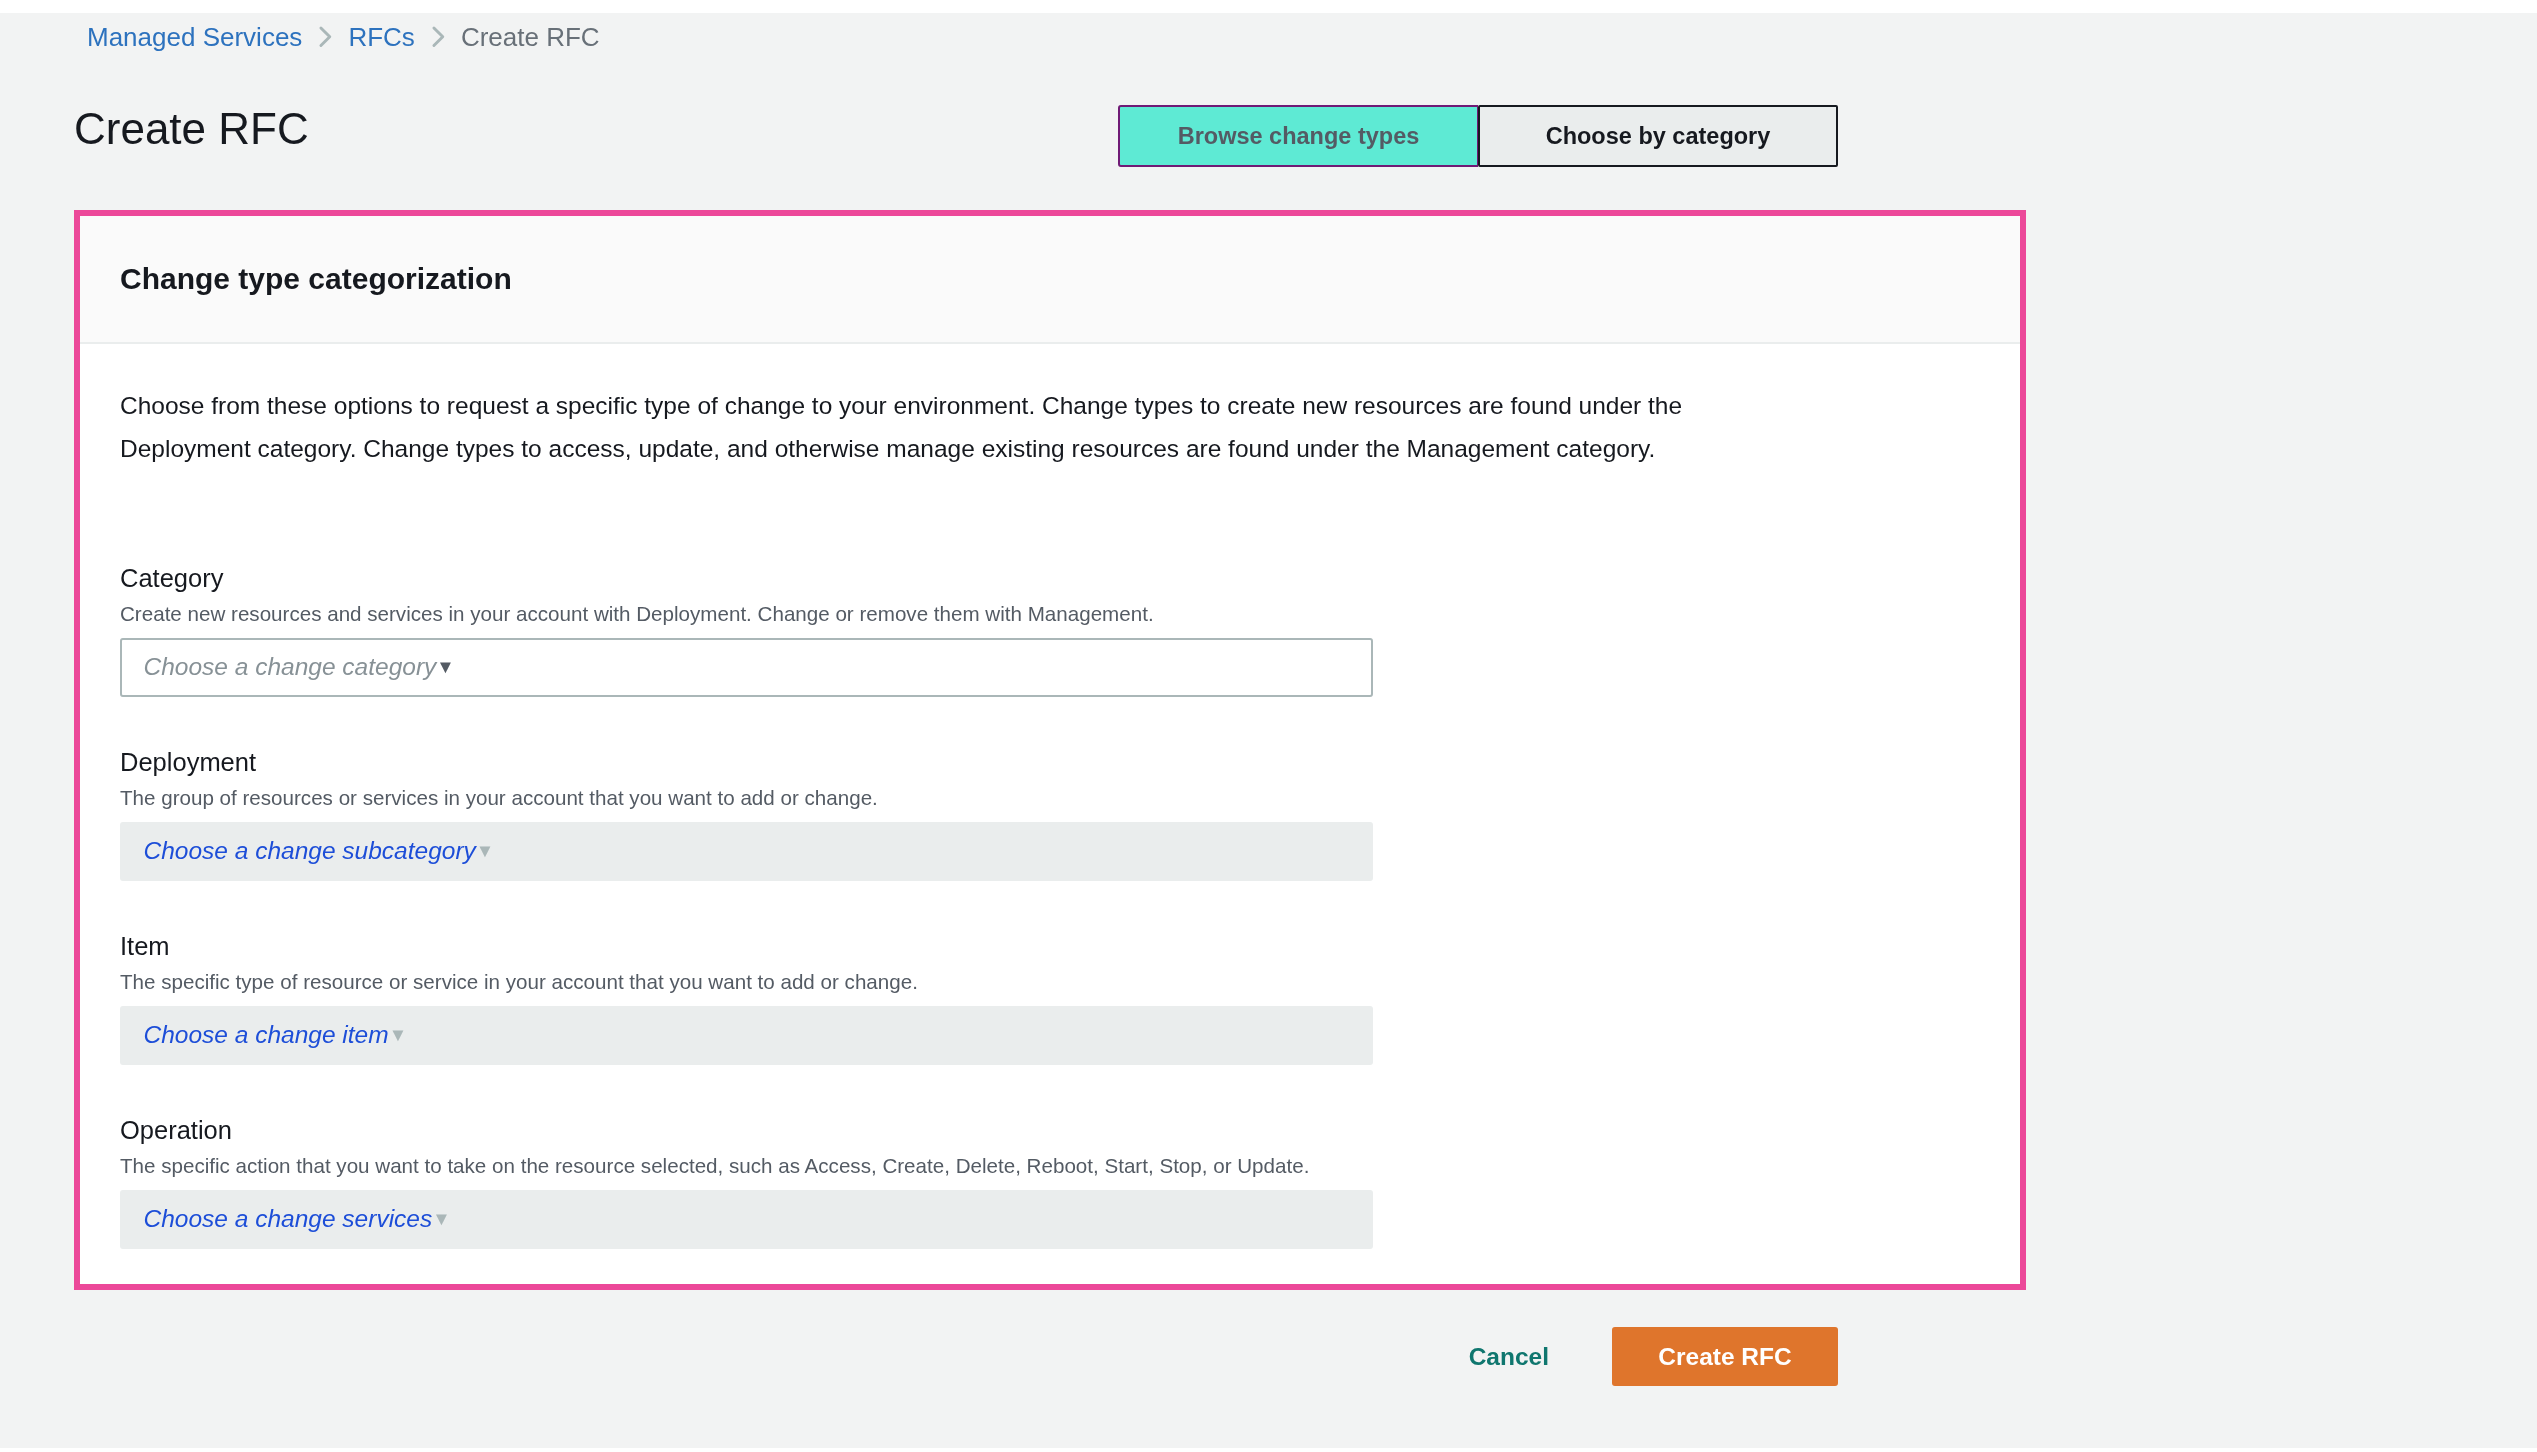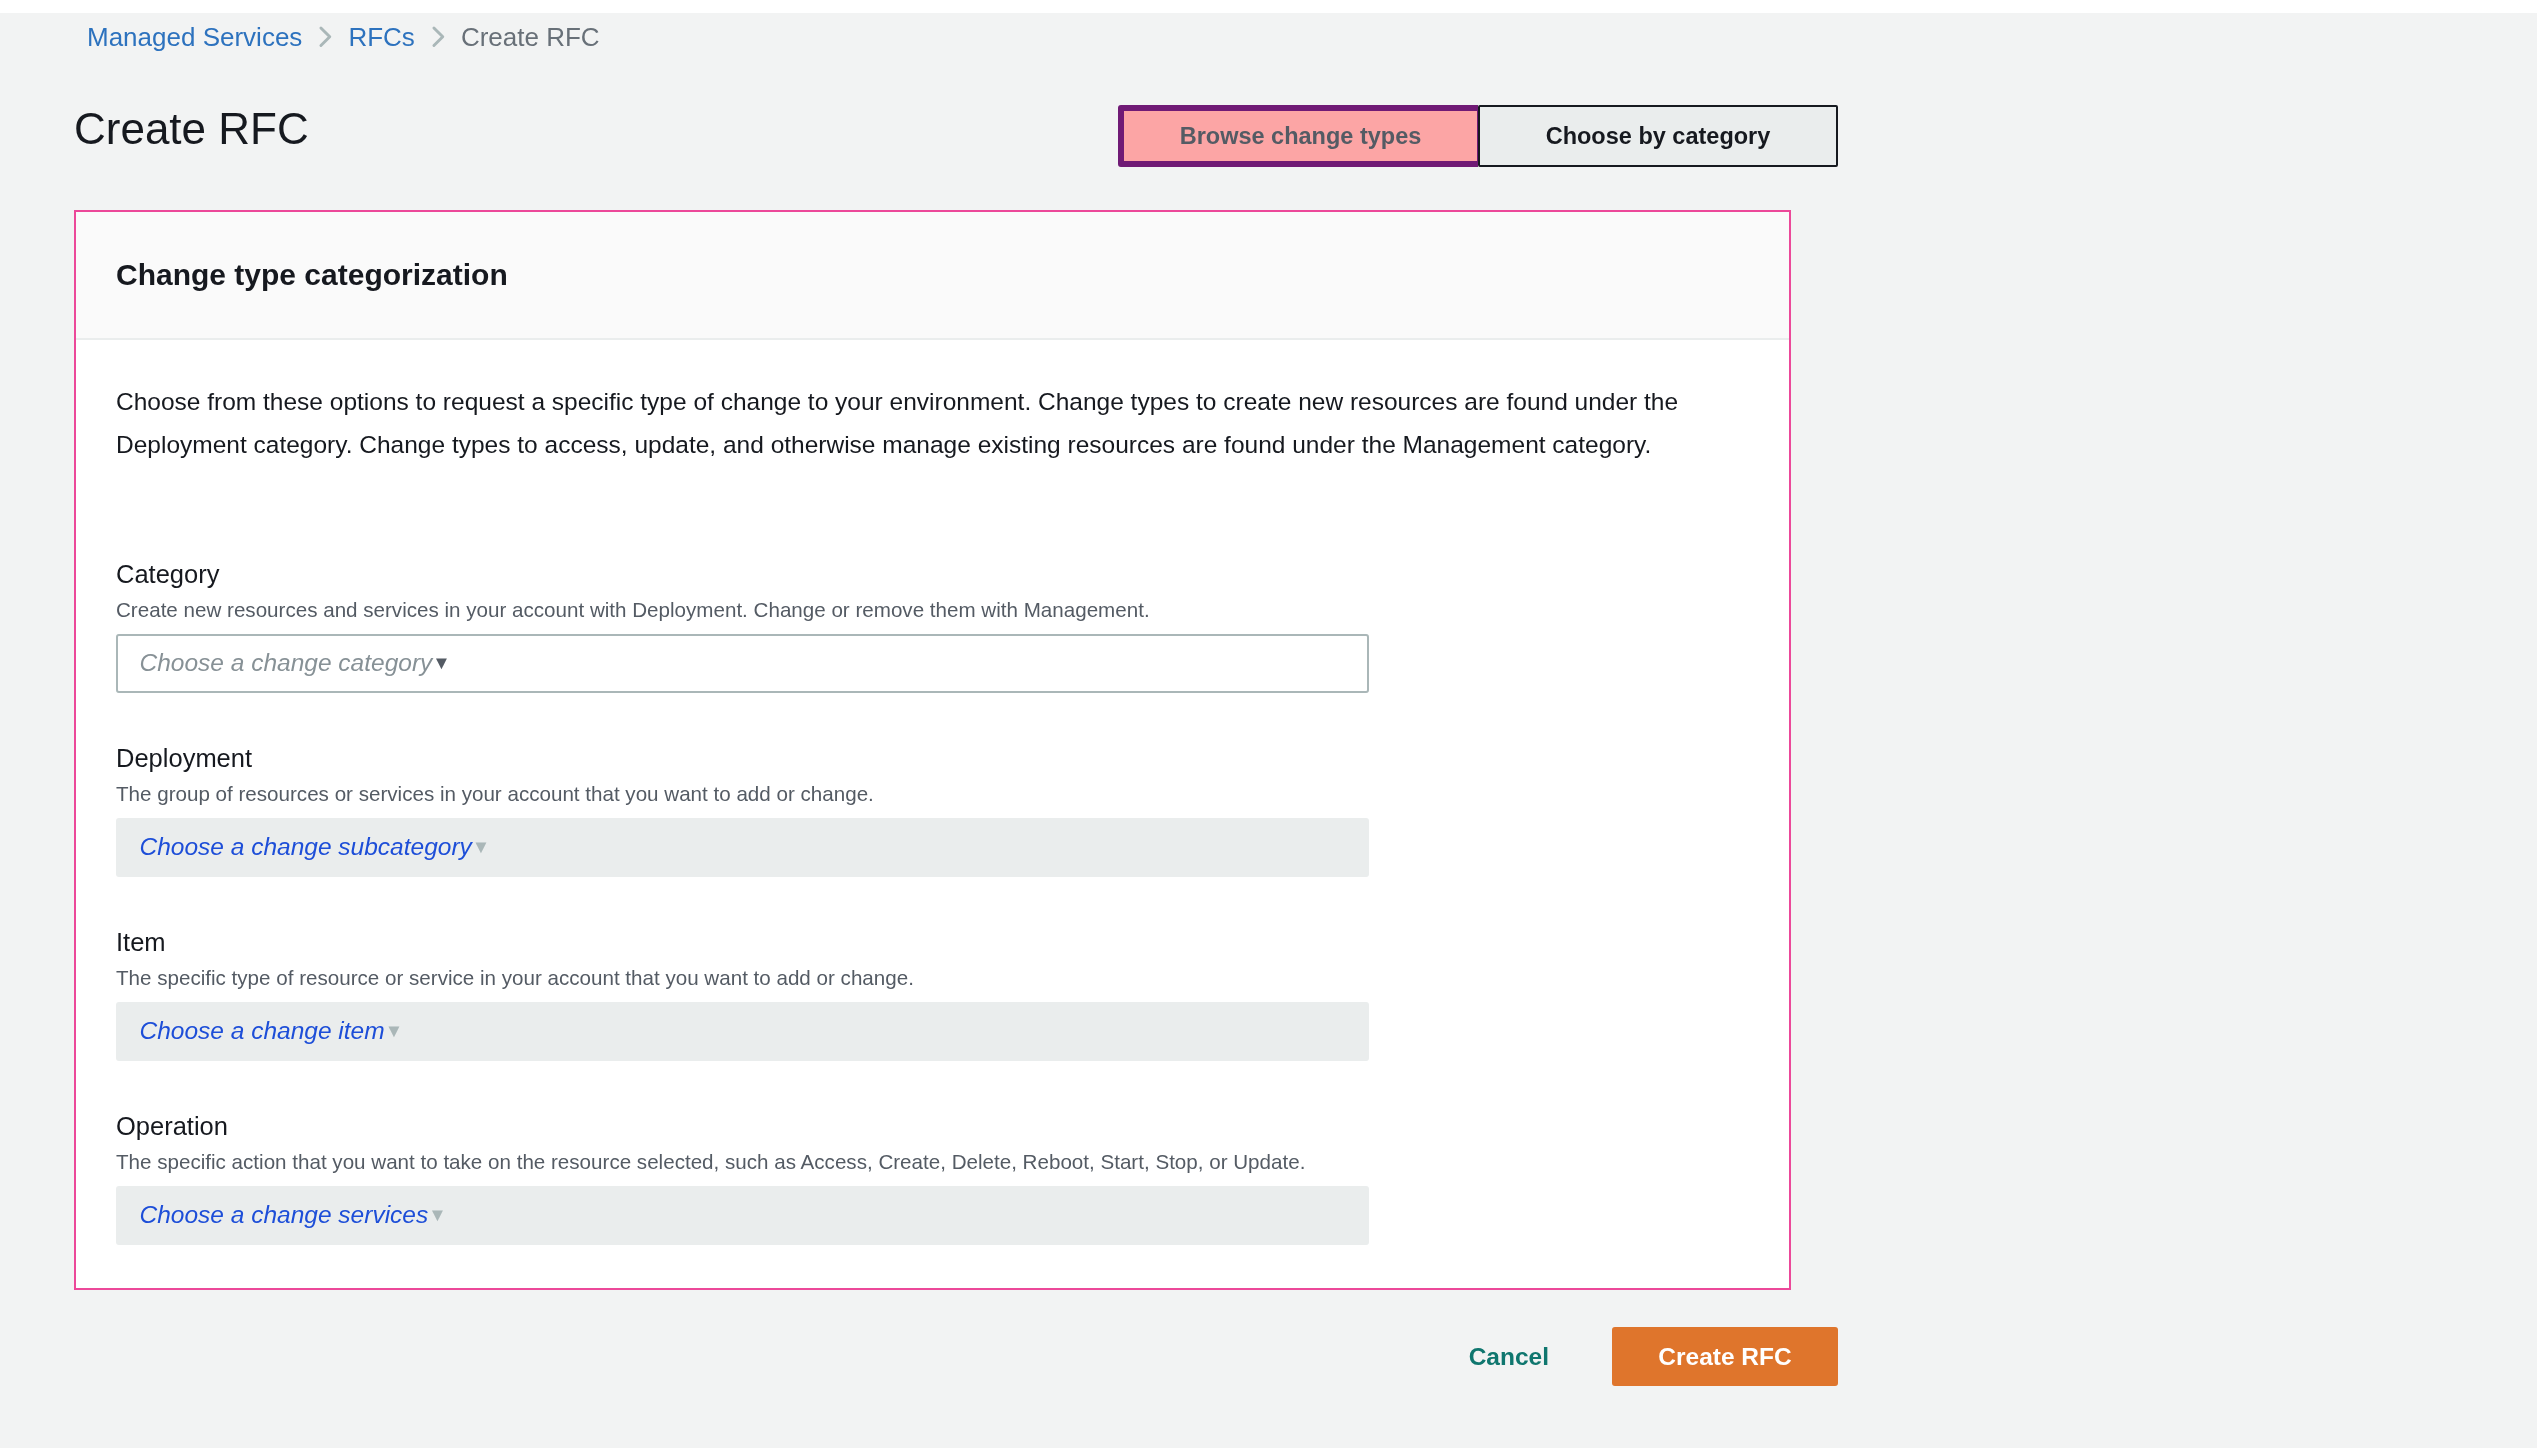--- a/index.html
+++ b/index.html
@@ -45,35 +45,35 @@
 
   
   .view-toggle {
     position: absolute; top: 105px; left: 1118px;
     display: flex; height: 62px;
   }
   .seg-btn {
     width: 360px; height: 62px;
     display: flex; align-items: center; justify-content: center;
     font-size: 23.5px; font-weight: bold;
-    cursor: pointer; background: #fca5a5;
-    border: 6px solid #701a75; color: #545b64;
+    cursor: pointer; background: #5eead4;
+    border: 2px solid #701a75; color: #545b64;
   }
   .seg-btn.first { border-radius: 2.9px 0 0 2.9px; border-right-width: 1px; }
   .seg-btn.selected {
     background: #eaeded; border: 2.9px solid #16191f; color: #16191f;
     border-radius: 2px;
   }
 
   
   .card {
     position: absolute; top: 210px; left: 74px;
-    width: 1717px; height: 1080px;
-    background: #ffffff;
-    border: 2px solid #ec4899;
+    width: 1952px; height: 1080px;
+    background: #ffffff;
+    border: 6px solid #ec4899;
   }
   .card-header {
     height: 128px;
     background: #fafafa;
     border-bottom: 2px solid #eaeded;
     display: flex; align-items: center;
     padding-left: 40px;
   }
   .card-title { font-size: 30px; font-weight: bold; color: #16191f; }
   .card-body { position: relative; height: 950px; }

